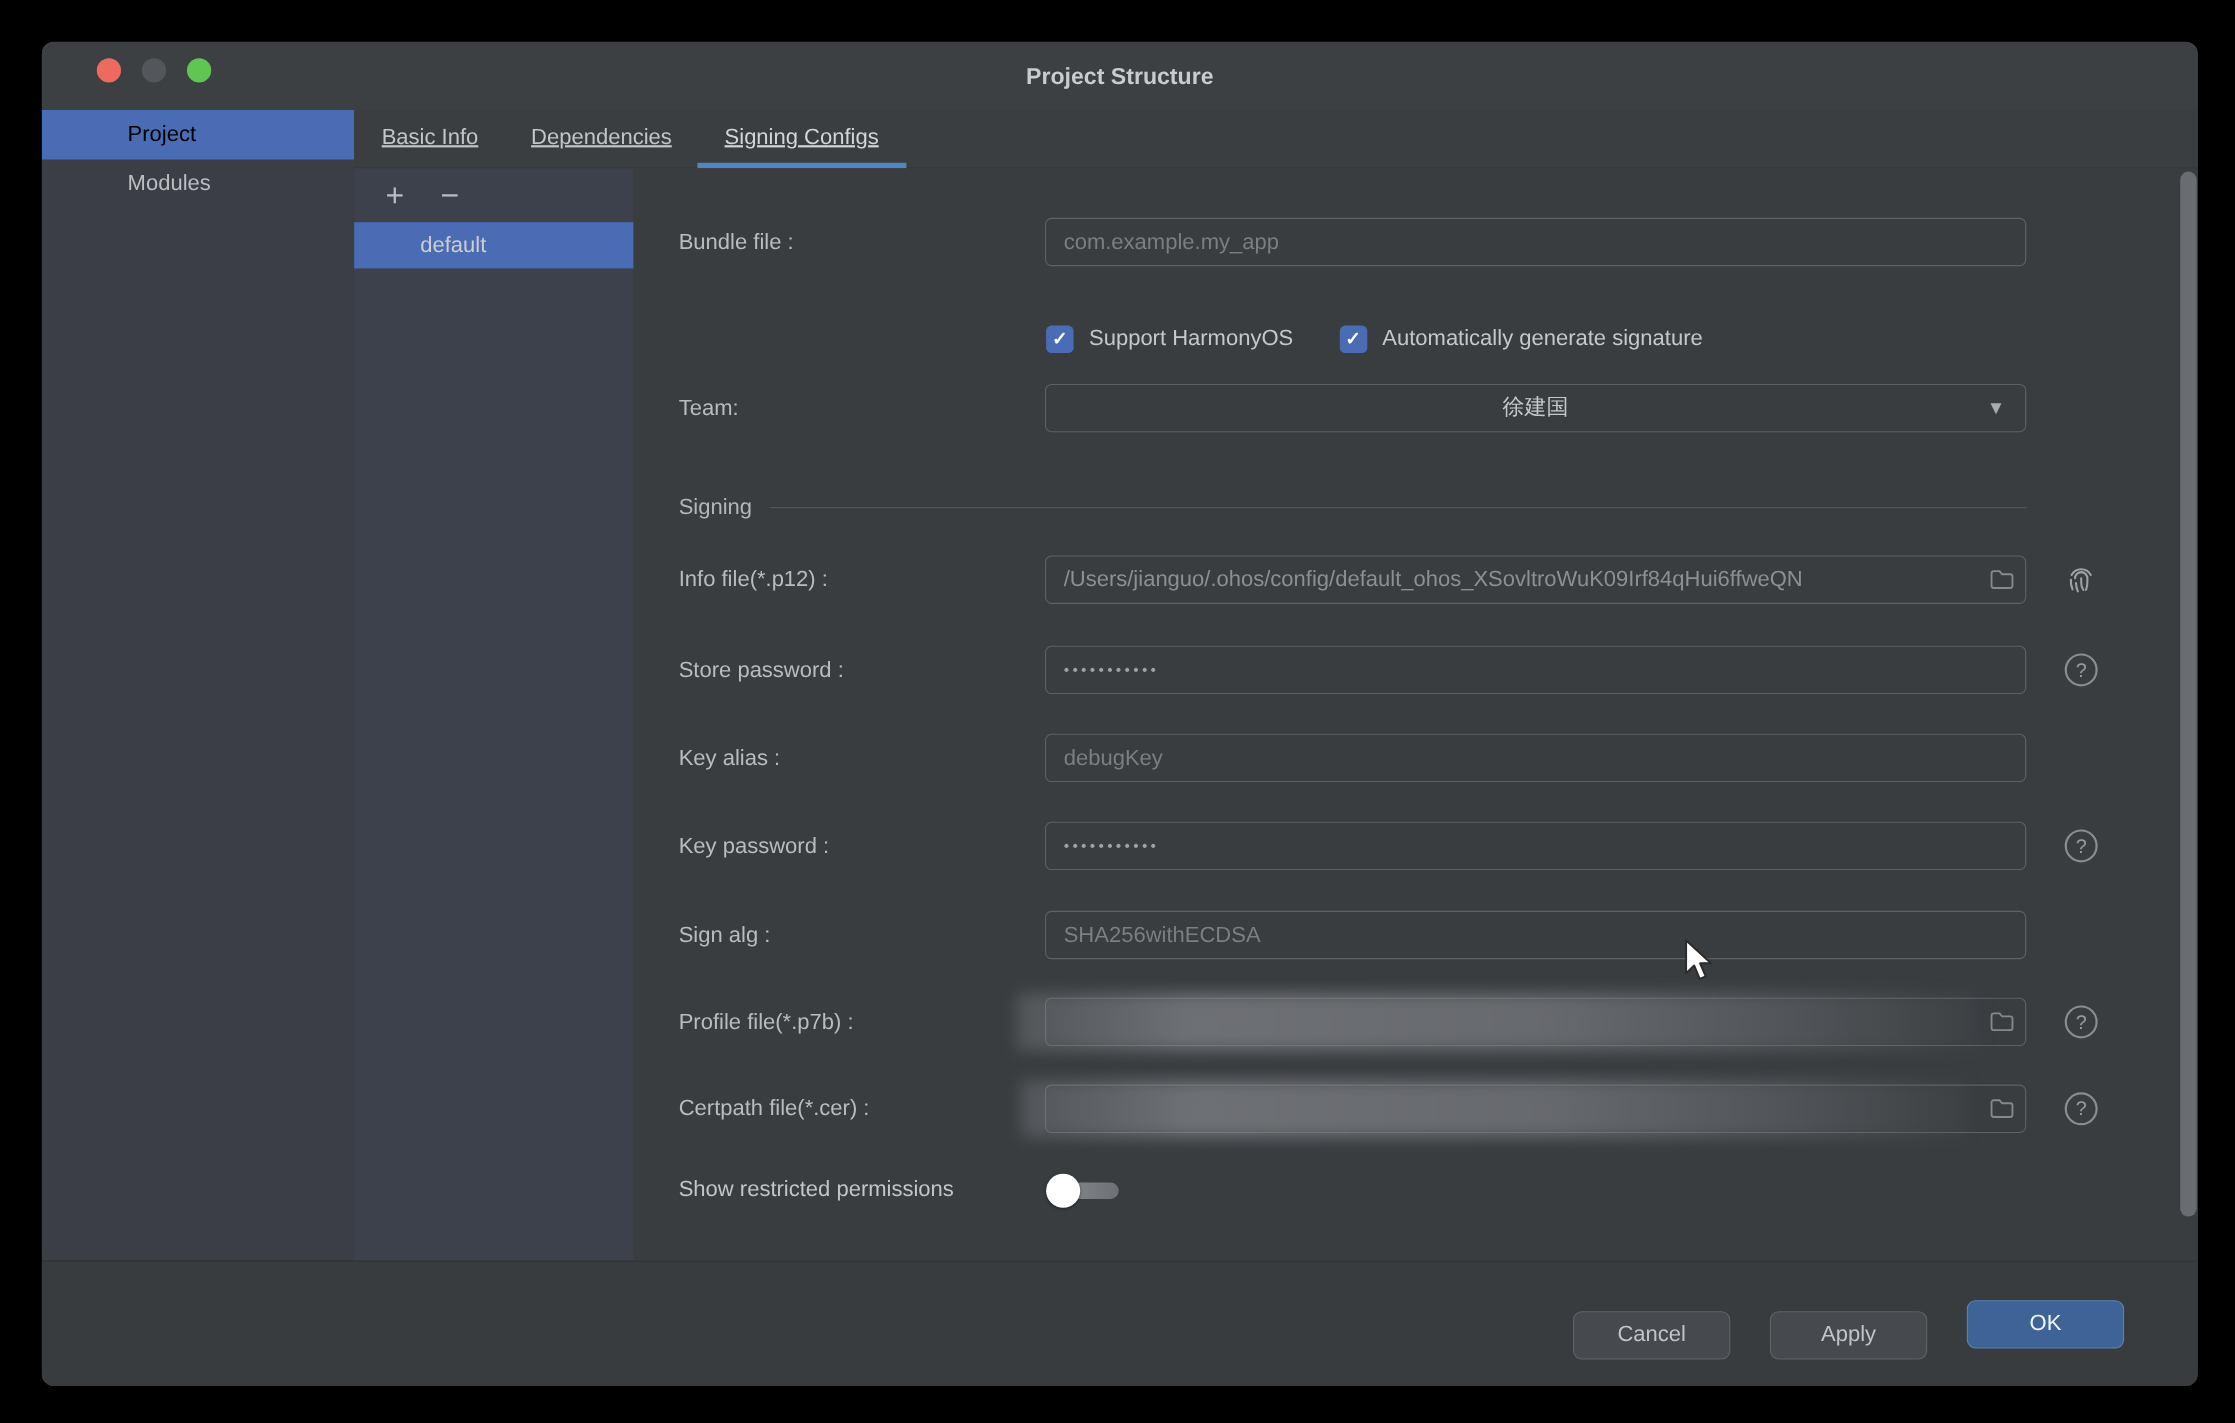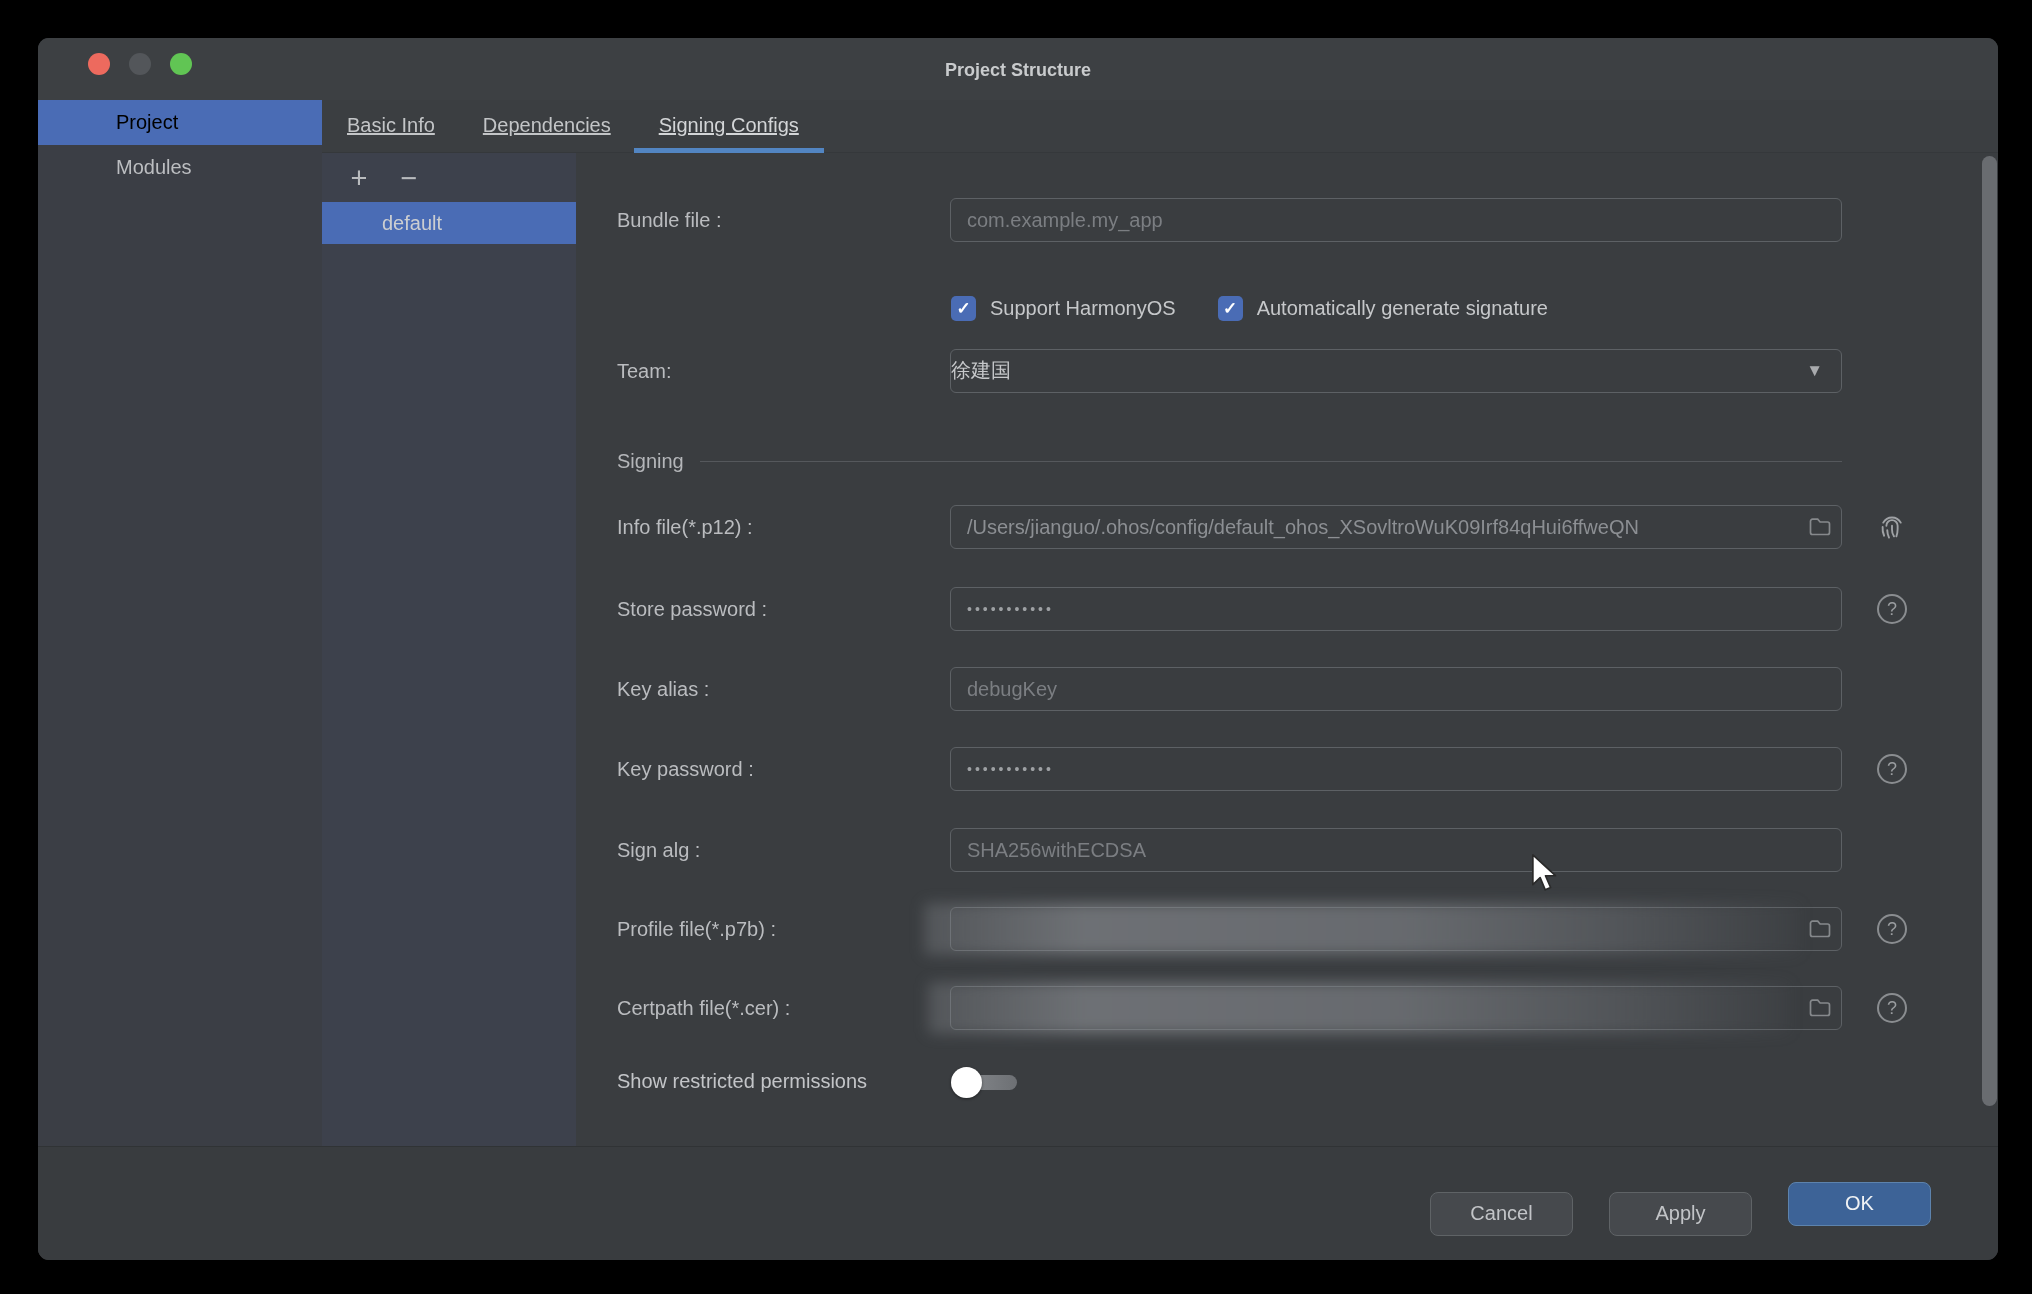--- a/index.html
+++ b/index.html
@@ -10,21 +10,21 @@
   .window{
     position:absolute;left:38px;top:38px;width:1960px;height:1222px;
     background:#3a3d40;border-radius:11px;overflow:hidden;
     display:flex;flex-direction:column;
   }
   
   .titlebar{height:62px;flex:0 0 auto;background:#3d4043;position:relative;}
   .traffic{position:absolute;left:50px;top:15px;display:flex;gap:19px;}
   .light{width:22px;height:22px;border-radius:50%;}
   .title{position:absolute;left:0;right:0;top:0;height:62px;line-height:64px;
-    text-align:center;font-size:18px;font-weight:bold;color:#c9cbcd;}
+    text-align:center;font-size:21px;font-weight:bold;color:#c9cbcd;}
   
   .main{flex:1;display:flex;min-height:0;}
   .sidebar{width:284px;flex:0 0 auto;background:#3b3e45;}
   .side-item{height:45px;line-height:45px;padding-left:78px;font-size:20px;color:#bcbec1;}
   .side-item.selected{background:#4a6cb5;color:#000000;}
   .right{flex:1;display:flex;flex-direction:column;min-width:0;}
   .tabbar{height:52px;flex:0 0 auto;display:flex;align-items:stretch;gap:48px;
     padding-left:25px;background:#3b3e41;border-bottom:1px solid #35383b;}
   .tab{font-size:20px;color:#c3c5c7;position:relative;line-height:50px;white-space:nowrap;text-decoration:underline;}
   .tab.active{color:#d3d5d7;}
@@ -42,21 +42,21 @@
   .flabel{position:absolute;left:41px;height:44px;line-height:44px;font-size:20px;color:#babcbf;white-space:nowrap;}
   .fwrap{position:absolute;left:374px;width:892px;height:44px;}
   .finput{width:100%;height:100%;box-sizing:border-box;background:transparent;
     border:1.5px solid #5d6165;border-radius:6px;padding:0 16px;outline:none;
     font-family:"Liberation Sans",sans-serif;font-size:20px;color:#8c8f93;}
   .finput::placeholder{color:#7b7e82;opacity:1;}
   .finput.pwd{font-size:14px;letter-spacing:3px;color:#9ea1a4;}
   .finput.pathfield{padding-right:48px;color:#8c8f93;}
   .folder-icon{position:absolute;right:10px;top:12px;}
   .select-value{width:100%;height:100%;box-sizing:border-box;border:1.5px solid #5d6165;border-radius:6px;
-    padding:0 0;font-size:20px;line-height:41px;color:#c6c8ca;position:relative;}
+    padding:0 0;font-size:20px;line-height:41px;color:#c6c8ca;position:relative;text-align:center;}
   .select-arrow{position:absolute;right:18px;top:0;line-height:42px;font-size:17px;color:#a9abae;}
   .cbrow{position:absolute;left:375px;top:143px;display:flex;gap:42px;}
   .cb{display:flex;align-items:center;gap:14px;}
   .cbbox{width:25px;height:25px;border-radius:5px;background:#4a6cb5;color:#fff;
     font-size:17px;font-weight:bold;text-align:center;line-height:25px;}
   .cblabel{font-size:20px;color:#c6c8ca;white-space:nowrap;}
   .section{position:absolute;left:41px;width:1225px;top:296px;height:24px;display:flex;align-items:center;gap:16px;}
   .section-label{font-size:20px;color:#b4b6b9;}
   .section-line{flex:1;height:1px;background:#55585c;}
   .row-icon{position:absolute;left:1301px;width:30px;height:30px;}

